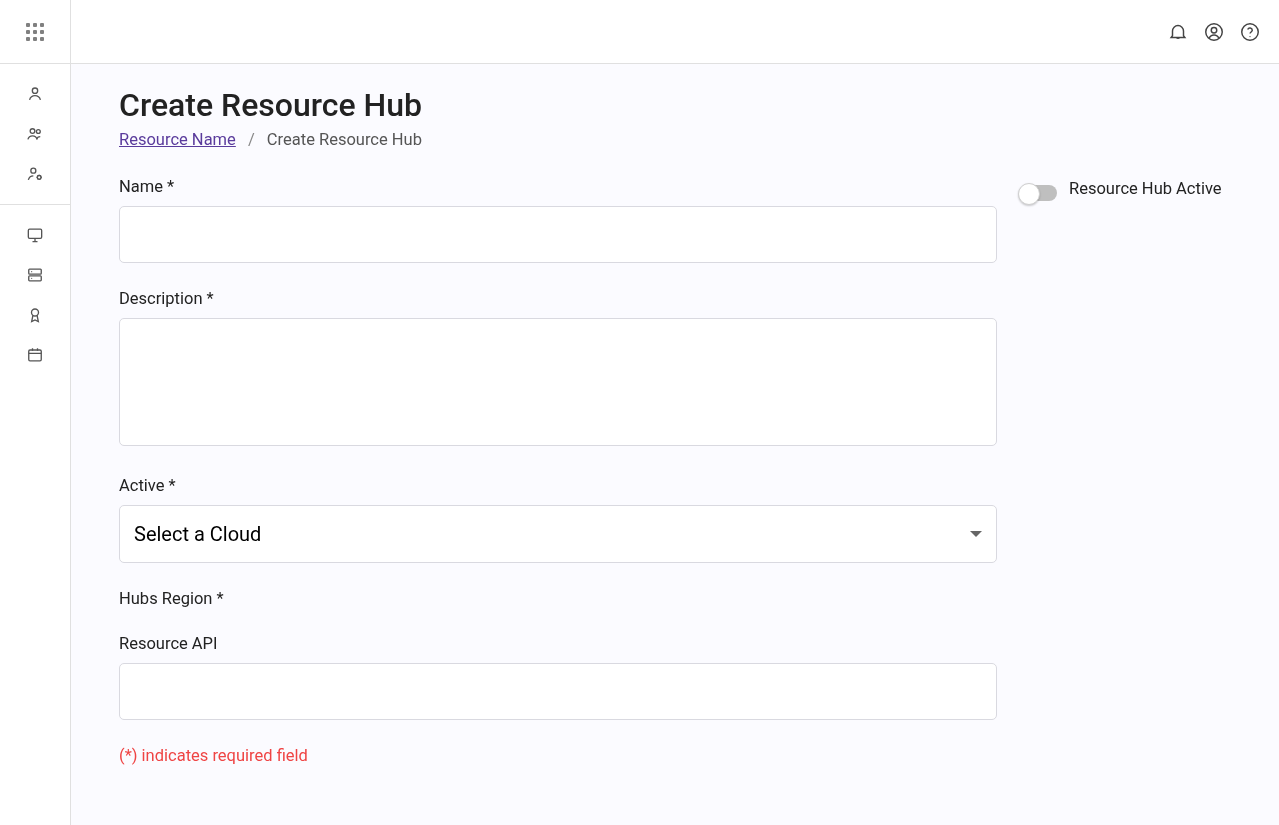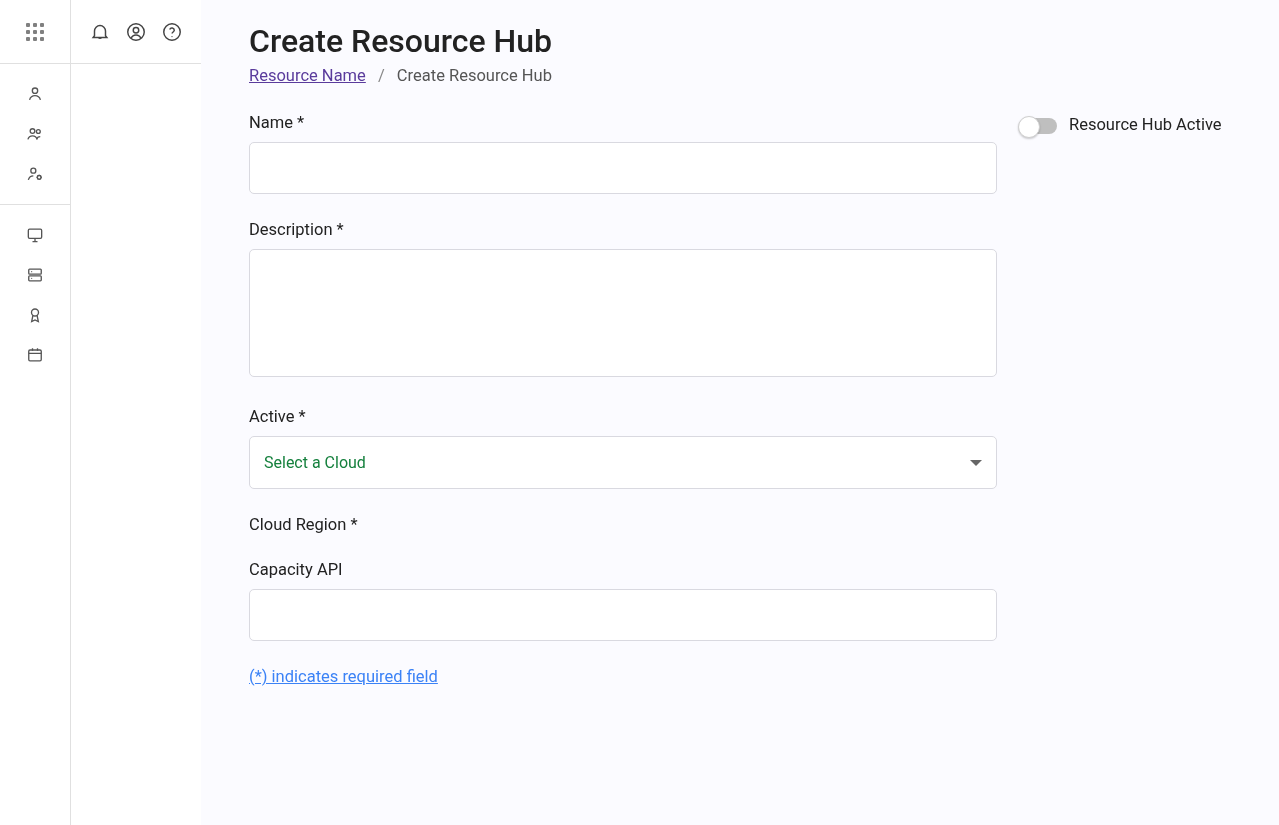--- a/index.html
+++ b/index.html
@@ -54,21 +54,21 @@
     width:100%;
     height:40px;
     display:flex;
     align-items:center;
     justify-content:center;
     cursor:pointer;
   }
   .side-item svg{width:20px;height:20px;stroke:var(--icon);fill:none;stroke-width:1.6;}
 
   
-  .main-col{flex:1;display:flex;flex-direction:row;min-width:0;}
+  .main-col{flex:1;display:flex;flex-direction:column;min-width:0;}
   .topbar{
     height:63px;
     border-bottom:1px solid var(--border);
     display:flex;
     align-items:center;
     justify-content:flex-end;
     padding:0 18px;
     gap:14px;
   }
   .topbar svg{width:22px;height:22px;stroke:#444;fill:none;stroke-width:1.6;cursor:pointer;}
@@ -92,43 +92,43 @@
   .form-right{width:210px;padding-top:0;}
 
   .field{margin-bottom:26px;}
   .field-label{font-size:16.5px;color:#222;margin-bottom:10px;display:block;}
   .input, .textarea, .select{
     width:100%;
     box-sizing:border-box;
     border:1px solid var(--input-border);
     border-radius:5px;
     background:#fff;
-    font-size:16px;
+    font-size:20px;
     padding:16px 14px;
-    color:#15803d;
+    color:#000000;
   }
   .textarea{height:128px;resize:none;}
   .select{
     display:flex;align-items:center;justify-content:space-between;
     cursor:pointer;
   }
   .select .caret{width:0;height:0;border-left:6px solid transparent;border-right:6px solid transparent;border-top:6px solid #666;}
 
-  .toggle-row{display:flex;align-items:center;gap:12px;}
+  .toggle-row{display:flex;align-items:flex-end;gap:12px;}
   .switch{
     position:relative;width:36px;height:16px;flex-shrink:0;margin-top:3px;
     background:var(--switch-track);border-radius:10px;cursor:pointer;
   }
   .switch .knob{
     position:absolute;left:-3px;top:-2px;width:20px;height:20px;border-radius:50%;
     background:#fff;border:1px solid #cfcfcf;box-shadow:0 1px 2px rgba(0,0,0,.2);
   }
   .toggle-label{font-size:16.5px;color:#222;line-height:1.45;}
 
-  .required-note{font-size:16.5px;color:#3b82f6;margin-top:4px;text-decoration:underline;}
+  .required-note{font-size:16.5px;color:#ef4444;margin-top:4px;}
 </style>
 </head>
 <body>
 
 <nav class="sidebar">
   <div class="sidebar-top">
     <div class="apps-grid">
       <span></span>
         <span></span>
         <span></span>
@@ -239,25 +239,25 @@
 
           <div class="field">
             <label class="field-label">Active *</label>
             <div class="select">
               <span>Select a Cloud</span>
               <span class="caret"></span>
             </div>
           </div>
 
           <div class="field">
-            <label class="field-label">Cloud Region *</label>
-          </div>
-
-          <div class="field">
-            <label class="field-label">Capacity API</label>
+            <label class="field-label">Hubs Region *</label>
+          </div>
+
+          <div class="field">
+            <label class="field-label">Resource API</label>
             <input class="input" type="text" value="" style="">
           </div>
 
           <div class="required-note">(*) indicates required field</div>
         </div>
 
         <div class="form-right">
           <div class="toggle-row">
             <div class="switch">
               <div class="knob"></div>

